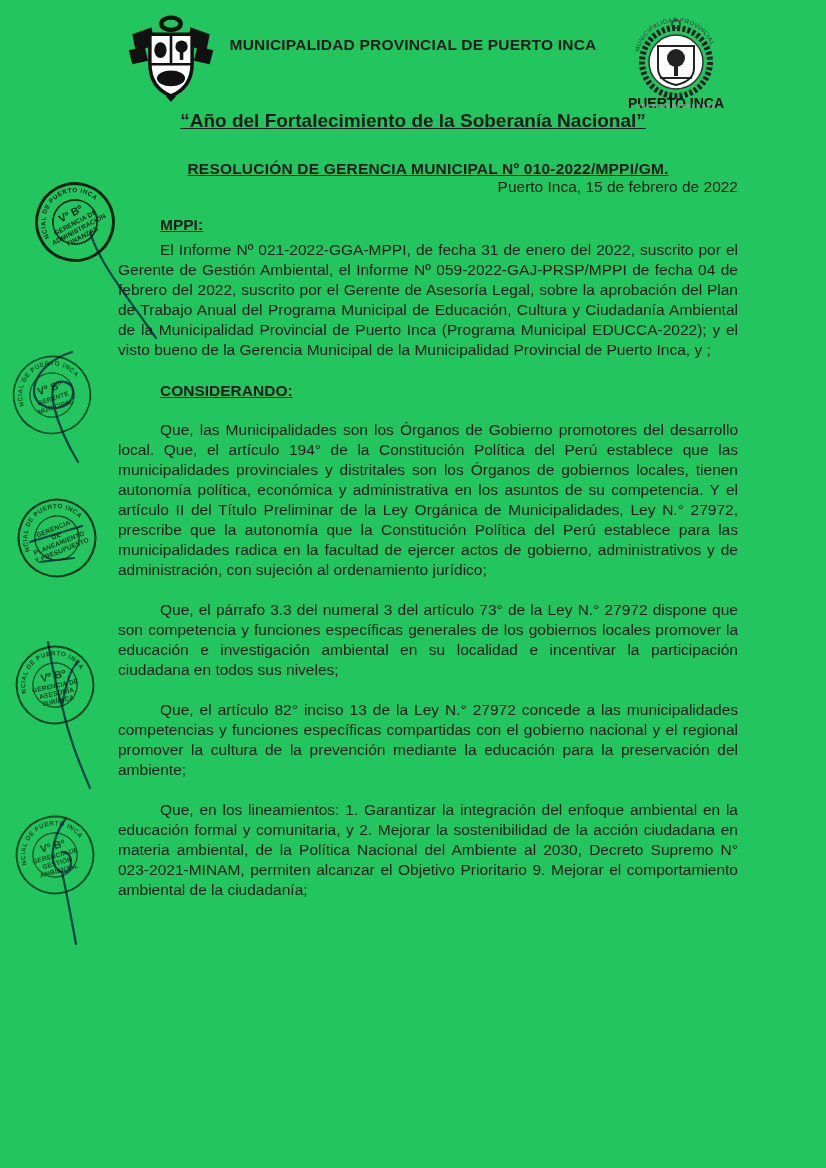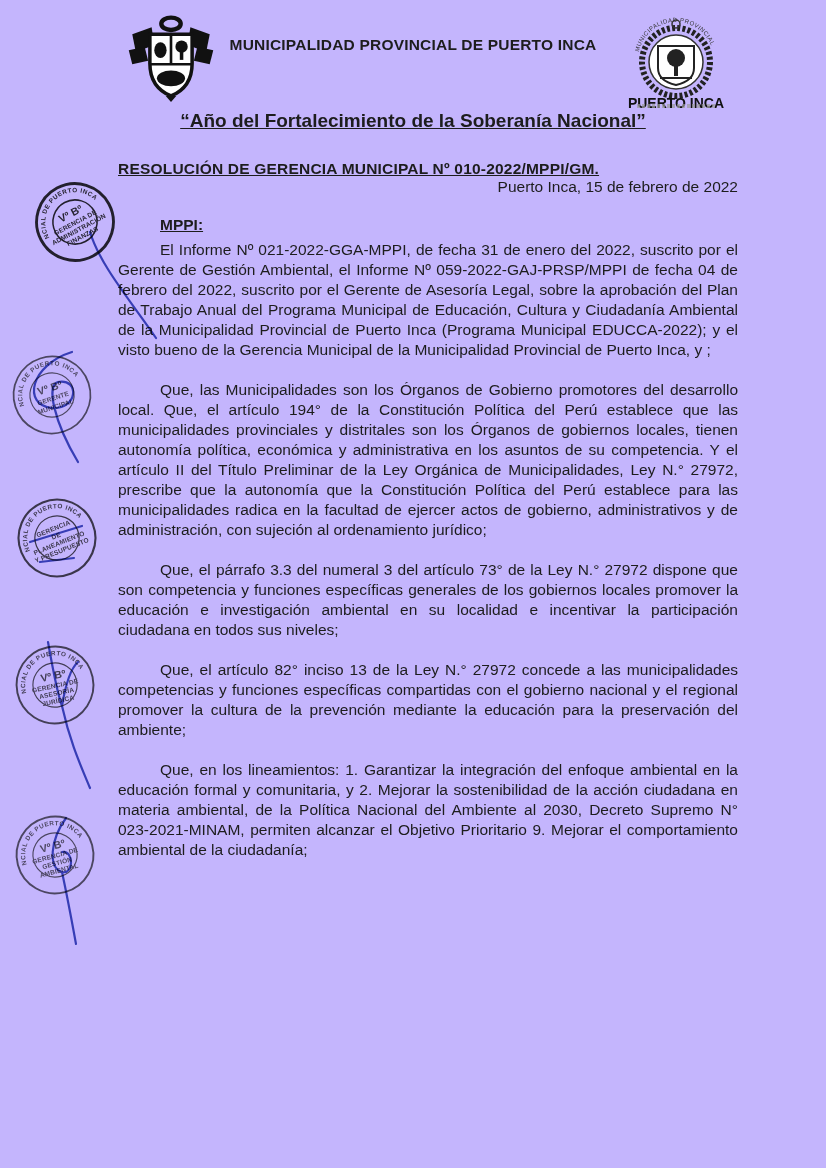--- a/index.html
+++ b/index.html
@@ -1,34 +1,34 @@
 <!DOCTYPE html>
 <html><head>
 <meta charset="utf-8">
 <style>
   html,body{margin:0;padding:0;background:#e8e8e6;}
   .page{
     position:relative;
     width:826px;height:1168px;
     margin:0 auto;
-    background:#c4b5fd;
+    background:#22c55e;
     font-family:"Liberation Sans", sans-serif;
     color:#1d1d1d;
     overflow:hidden;
     box-shadow:0 0 6px rgba(0,0,0,.25);
   }
   
   .coat{position:absolute;left:127px;top:13px;width:88px;height:92px;}
   .org-name{position:absolute;left:0;right:0;top:36px;text-align:center;font-weight:bold;font-size:15.5px;letter-spacing:.2px;}
   .region-name{position:absolute;left:0;right:0;top:80px;text-align:center;font-weight:bold;font-size:15.5px;}
   .seal{position:absolute;left:608px;top:4px;width:136px;height:118px;}
   .motto{position:absolute;left:0;right:0;top:110px;text-align:center;font-weight:bold;font-size:19px;text-decoration:underline;}
   
   .doc-body{position:absolute;left:118px;top:160px;width:620px;}
-  .doc-title{font-weight:bold;font-size:15.5px;text-decoration:underline;letter-spacing:.2px;}
+  .doc-title{text-align:center;font-weight:bold;font-size:15.5px;text-decoration:underline;letter-spacing:.2px;}
   .dateline{text-align:right;font-size:15.5px;}
   .section-heading{margin-top:20px;margin-left:42px;font-weight:bold;font-size:15.5px;text-decoration:underline;}
   .doc-body p{
     margin:0;margin-top:20px;
     font-size:15.5px;line-height:20px;
     text-align:justify;text-indent:42px;
   }
   .doc-body p.first{margin-top:6px;}
   .heading-considerando{margin-top:22px;}
   
@@ -89,20 +89,21 @@
 
   <div class="motto">“Año del Fortalecimiento de la Soberanía Nacional”</div>
 
   <div class="doc-body">
     <div class="doc-title">RESOLUCIÓN DE GERENCIA MUNICIPAL Nº 010-2022/MPPI/GM.</div>
     <div class="dateline">Puerto Inca, 15 de febrero de 2022</div>
 
     <div class="section-heading">MPPI:</div>
     <p class="first">El Informe Nº 021-2022-GGA-MPPI, de fecha 31 de enero del 2022, suscrito por el Gerente de Gestión Ambiental, el Informe Nº 059-2022-GAJ-PRSP/MPPI de fecha 04 de febrero del 2022, suscrito por el Gerente de Asesoría Legal, sobre la aprobación del Plan de Trabajo Anual del Programa Municipal de Educación, Cultura y Ciudadanía Ambiental de la Municipalidad Provincial de Puerto Inca (Programa Municipal EDUCCA-2022); y el visto bueno de la Gerencia Municipal de la Municipalidad Provincial de Puerto Inca, y ;</p>
 
+    <div class="section-heading heading-considerando">CONSIDERANDO:</div>
     <p>Que, las Municipalidades son los Órganos de Gobierno promotores del desarrollo local. Que, el artículo 194° de la Constitución Política del Perú establece que las municipalidades provinciales y distritales son los Órganos de gobiernos locales, tienen autonomía política, económica y administrativa en los asuntos de su competencia. Y el artículo II del Título Preliminar de la Ley Orgánica de Municipalidades, Ley N.° 27972, prescribe que la autonomía que la Constitución Política del Perú establece para las municipalidades radica en la facultad de ejercer actos de gobierno, administrativos y de administración, con sujeción al ordenamiento jurídico;</p>
     <p>Que, el párrafo 3.3 del numeral 3 del artículo 73° de la Ley N.° 27972 dispone que son competencia y funciones específicas generales de los gobiernos locales promover la educación e investigación ambiental en su localidad e incentivar la participación ciudadana en todos sus niveles;</p>
     <p>Que, el artículo 82° inciso 13 de la Ley N.° 27972 concede a las municipalidades competencias y funciones específicas compartidas con el gobierno nacional y el regional promover la cultura de la prevención mediante la educación para la preservación del ambiente;</p>
     <p>Que, en los lineamientos: 1. Garantizar la integración del enfoque ambiental en la educación formal y comunitaria, y 2. Mejorar la sostenibilidad de la acción ciudadana en materia ambiental, de la Política Nacional del Ambiente al 2030, Decreto Supremo N° 023-2021-MINAM, permiten alcanzar el Objetivo Prioritario 9. Mejorar el comportamiento ambiental de la ciudadanía;</p>
   </div>
 
   <div class="stamp" style="left:27px;top:174px;transform:rotate(-28deg);color:#1b1b1b;">
     <svg viewBox="0 0 100 100">
       <defs>
           <path id="rim1" d="M 50,50 m -31,0 a 31,31 0 1,1 62,0 a 31,31 0 1,1 -62,0"></path>

